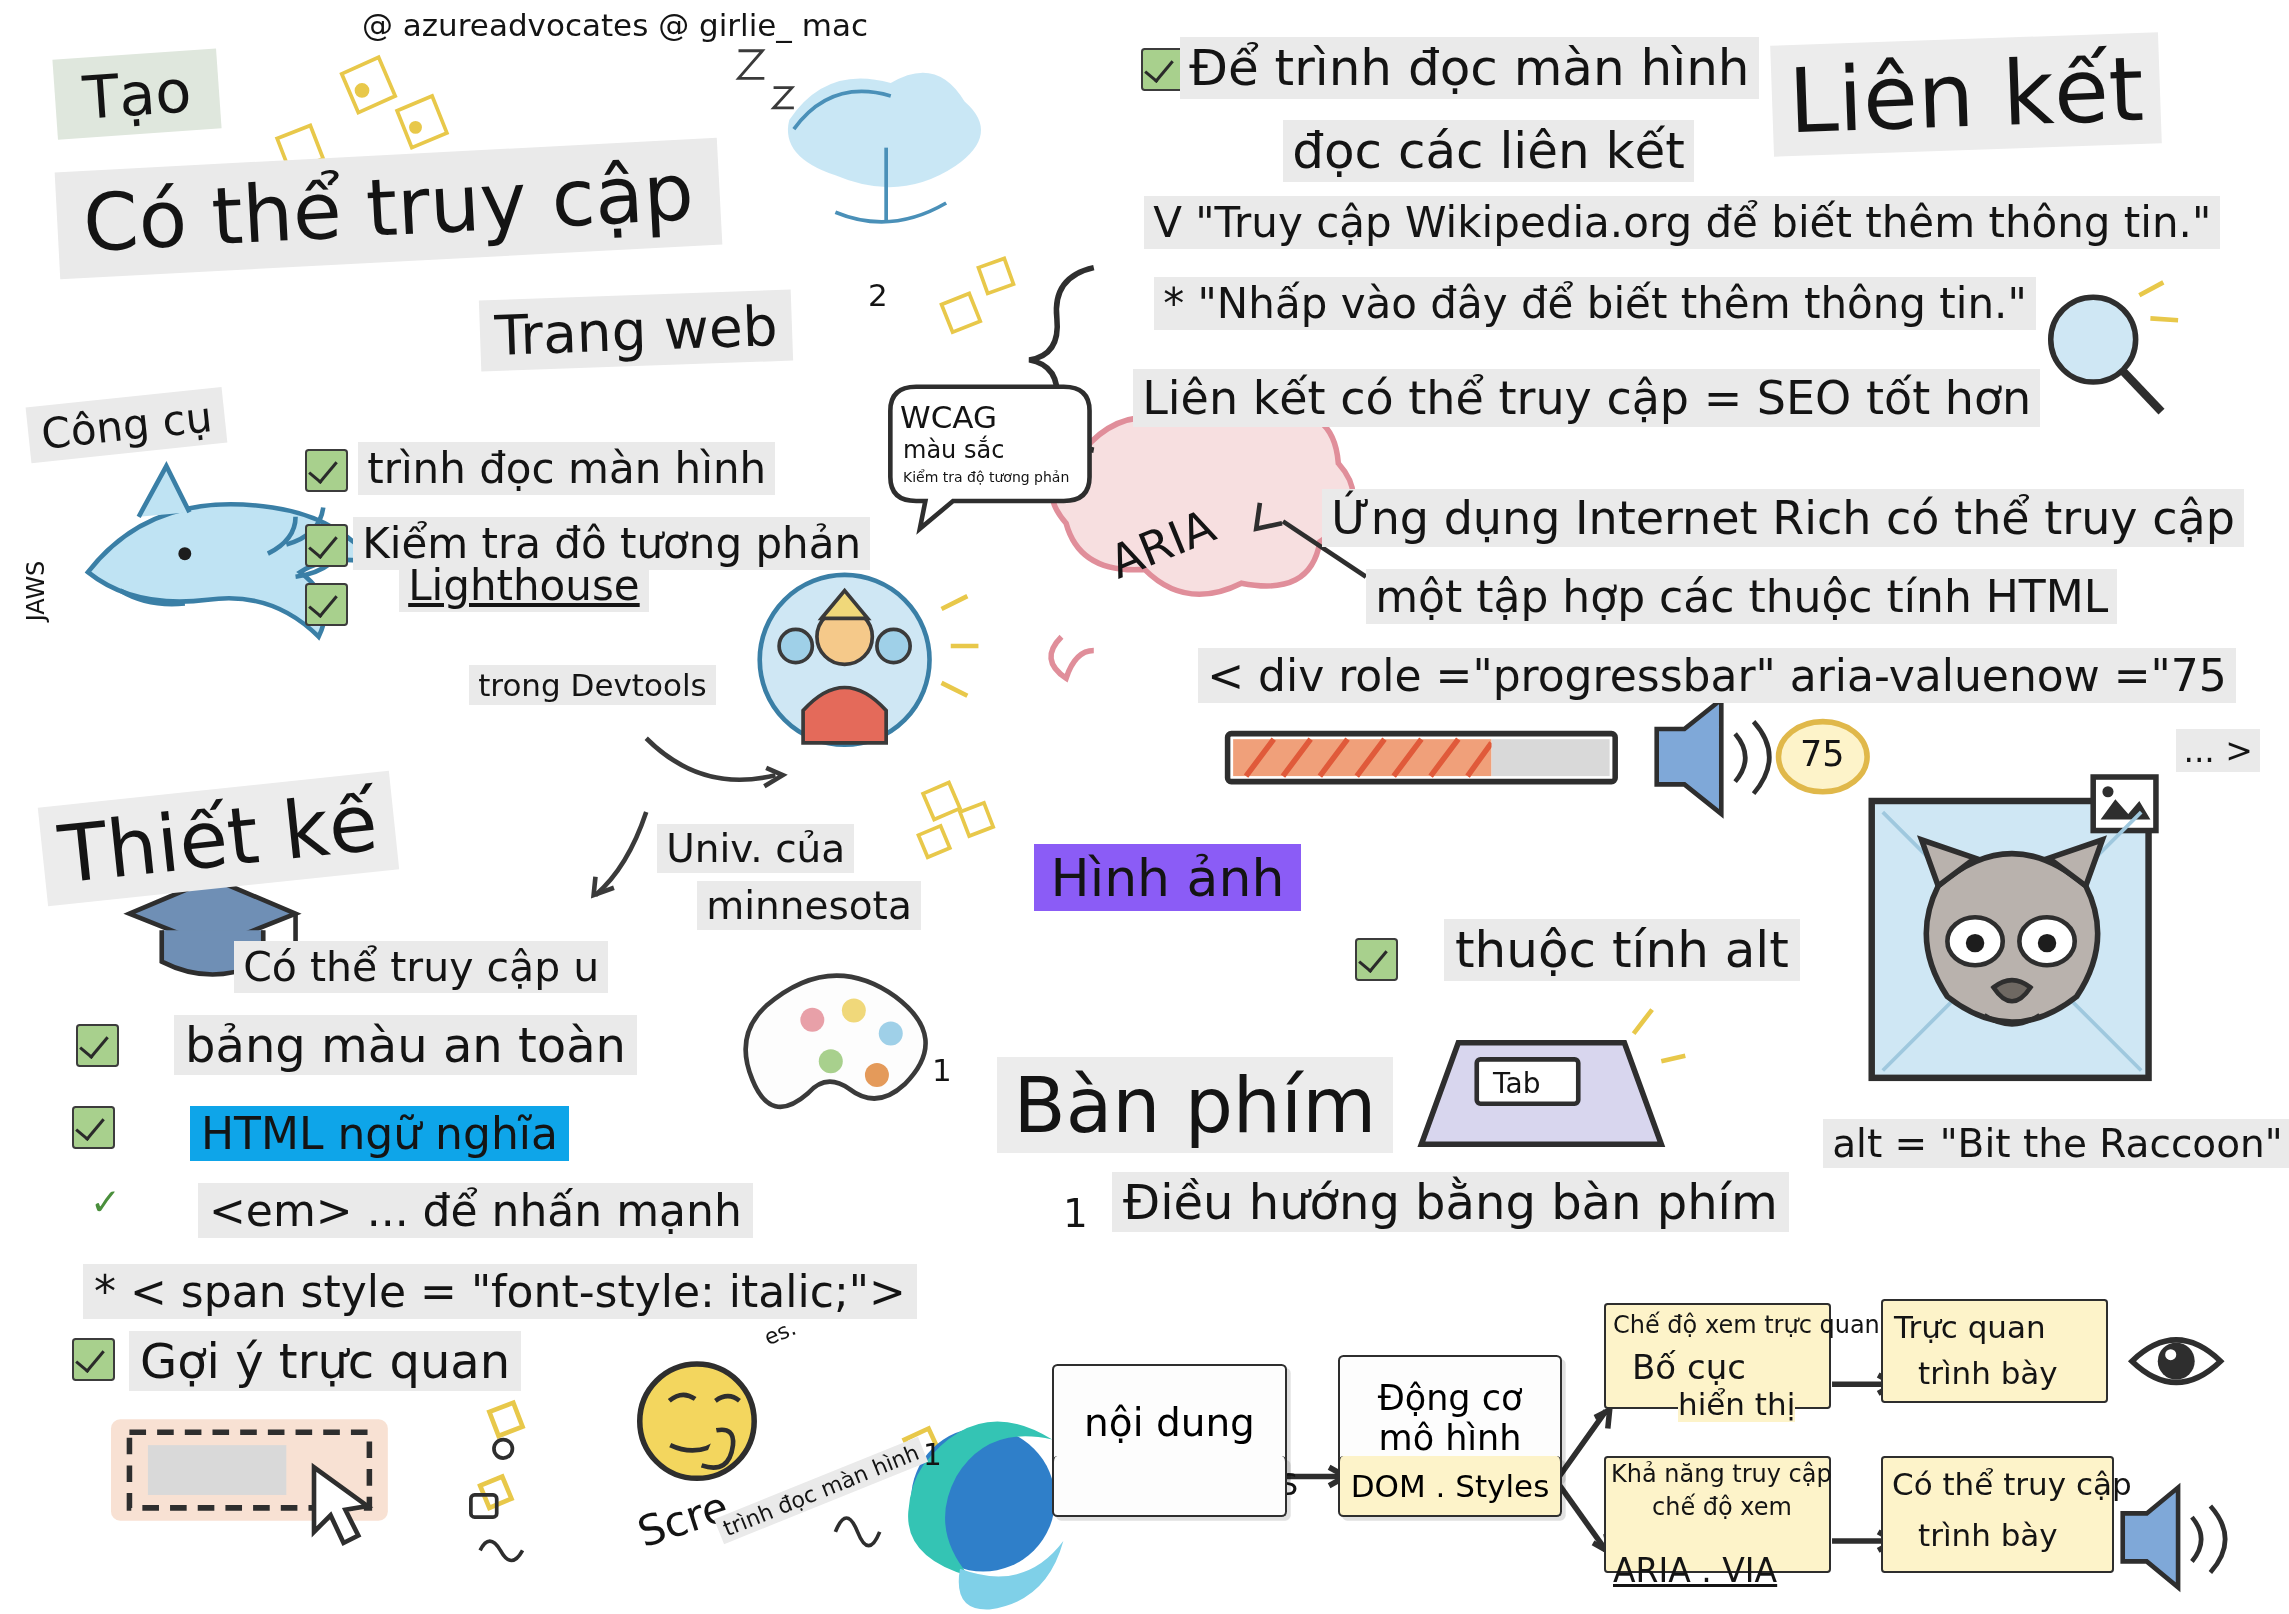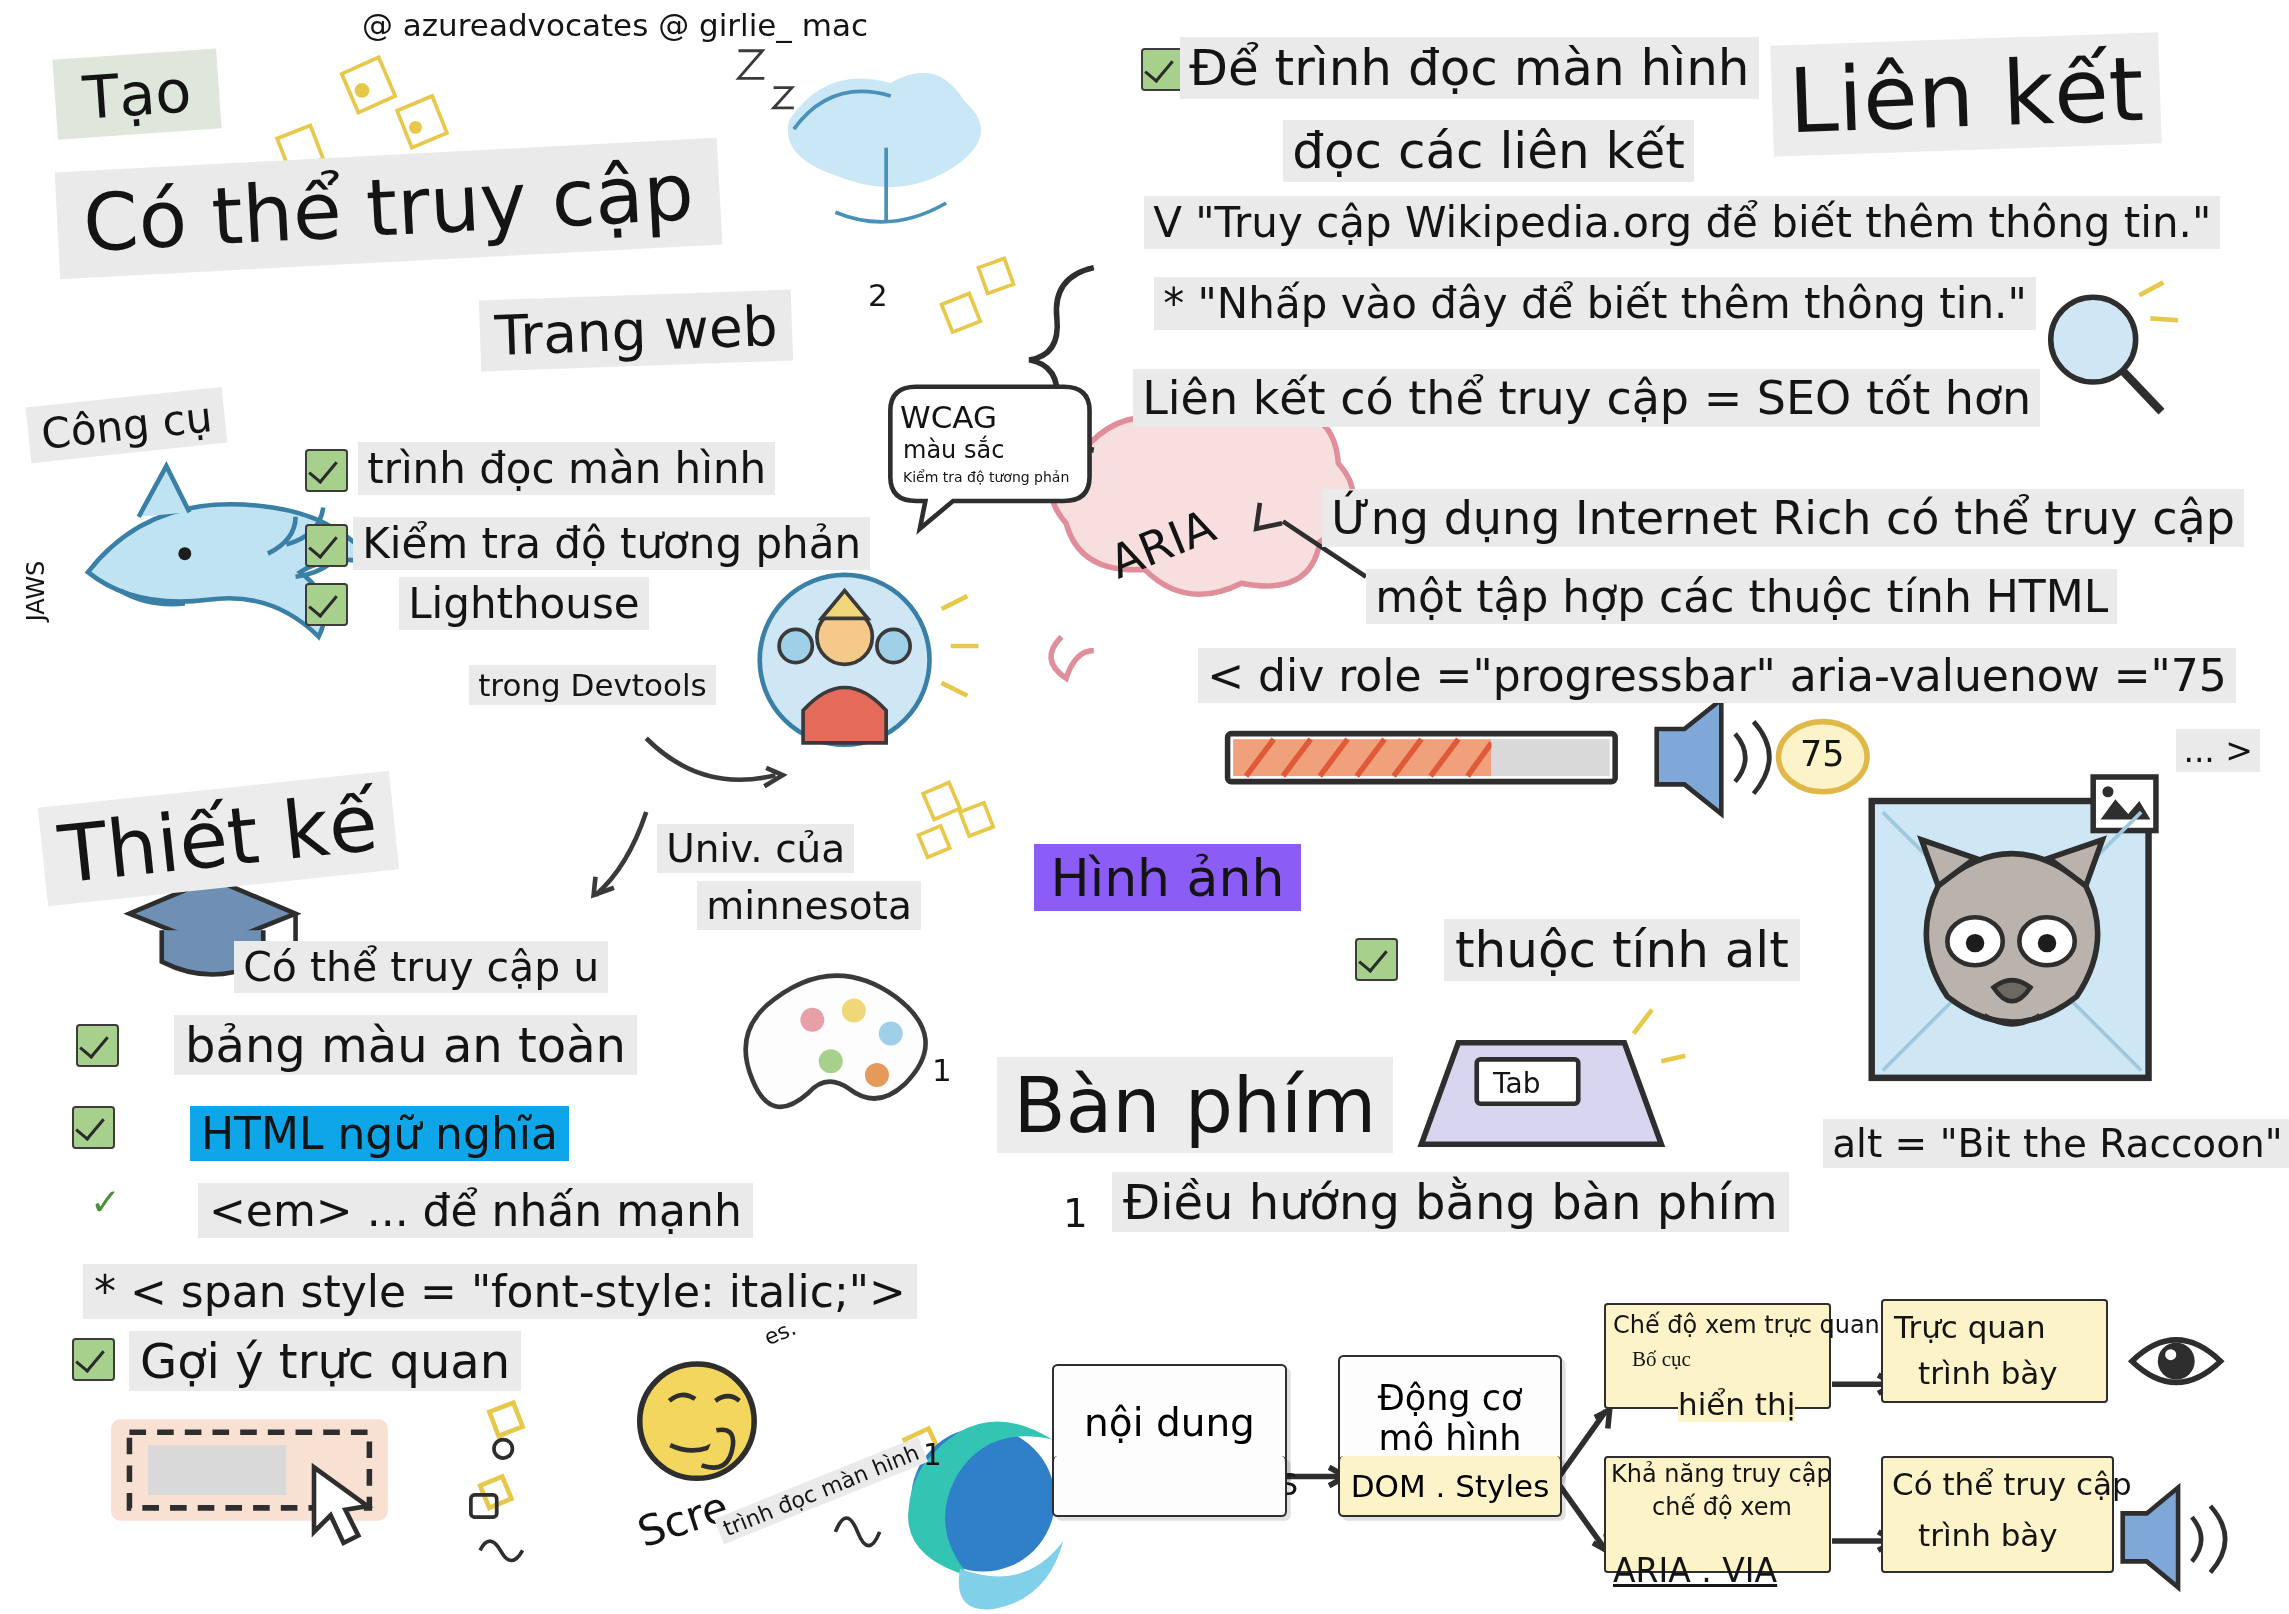--- a/index.html
+++ b/index.html
@@ -251,21 +251,21 @@
   <div class="t mid rot-6" style="left:28px;top:397px;background:#eaeaea;padding:3.7px 13px;">Công cụ</div>
   <div class="t xs rot90" style="left:5.5px;top:577px;">JAWS</div>
 
   <div class="chk" style="left:305px;top:449px;"></div>
   <div class="t mid" style="left:358px;top:442px;background:#eaeaea;padding:1.8px 9.2px;">trình đọc màn hình</div>
 
   <div class="chk" style="left:305px;top:524px;"></div>
   <div class="t mid" style="left:353px;top:517px;background:#eaeaea;padding:1.8px 9.2px;">Kiểm tra độ tương phản</div>
 
   <div class="chk" style="left:305px;top:583px;"></div>
-  <div class="t mid" style="left:399px;top:577px;background:#eaeaea;padding:1.8px 9.2px;">Lighthouse</div>
+  <div class="t mid" style="left:399px;top:559px;background:#eaeaea;padding:1.8px 9.2px;text-decoration:underline;">Lighthouse</div>
   <div class="t sm" style="left:469px;top:665px;background:#eaeaea;padding:1.8px 9.2px;">trong Devtools</div>
 
   <svg width="240" height="166" style="left:881px;top:383px;" viewBox="0 0 260 180">
     <path d="M10,30 q0,-26 28,-26 l160,0 q28,0 28,26 l0,72 q0,26 -28,26 l-120,0 l-36,30 l6,-30 l-10,0 q-28,0 -28,-26z" fill="#ffffff" stroke="#2e2e2e" stroke-width="5"></path>
   </svg>
   <div class="t" style="left:900px;top:399px;font-size:31px;">WCAG</div>
   <div class="t" style="left:903px;top:436px;font-size:24px;">màu sắc</div>
   <div class="t" style="left:903px;top:469px;font-size:14px;">Kiểm tra độ tương phản</div>
 
   <div class="t sm" style="left:868px;top:277px;">2</div>
@@ -338,21 +338,21 @@
     </div>
   </div>
   <div class="box" style="left:1338px;top:1456px;width:220px;height:59px;border-top:none;background:#fdf3c9;">
     <div class="label-center">
       <div style="font-size:31px;">DOM . Styles</div>
     </div>
   </div>
 
   <div class="boxy" style="left:1604px;top:1303px;width:223px;height:102px;"></div>
   <div class="t" style="left:1613px;top:1311px;font-size:24px;">Chế độ xem trực quan</div>
-  <div class="t" style="left:1632px;top:1347px;font-size:21px;font-family:Liberation Serif, serif;">Bố cục</div>
+  <div class="t" style="left:1632px;top:1347px;font-size:34px;">Bố cục</div>
   <div class="t" style="left:1678px;top:1386px;font-size:31px;background:#fdf3c9;">hiển thị</div>
 
   <div class="boxy" style="left:1881px;top:1299px;width:223px;height:100px;"></div>
   <div class="t" style="left:1894px;top:1309px;font-size:31px;">Trực quan</div>
   <div class="t" style="left:1918px;top:1355px;font-size:31px;">trình bày</div>
 
   <div class="boxy" style="left:1604px;top:1456px;width:223px;height:113px;"></div>
   <div class="t" style="left:1611px;top:1460px;font-size:24px;">Khả năng truy cập</div>
   <div class="t" style="left:1652px;top:1493px;font-size:24px;">chế độ xem</div>
   <div class="t und" style="left:1613px;top:1527px;font-size:33px;margin-top:24px;">ARIA . VIA</div>

